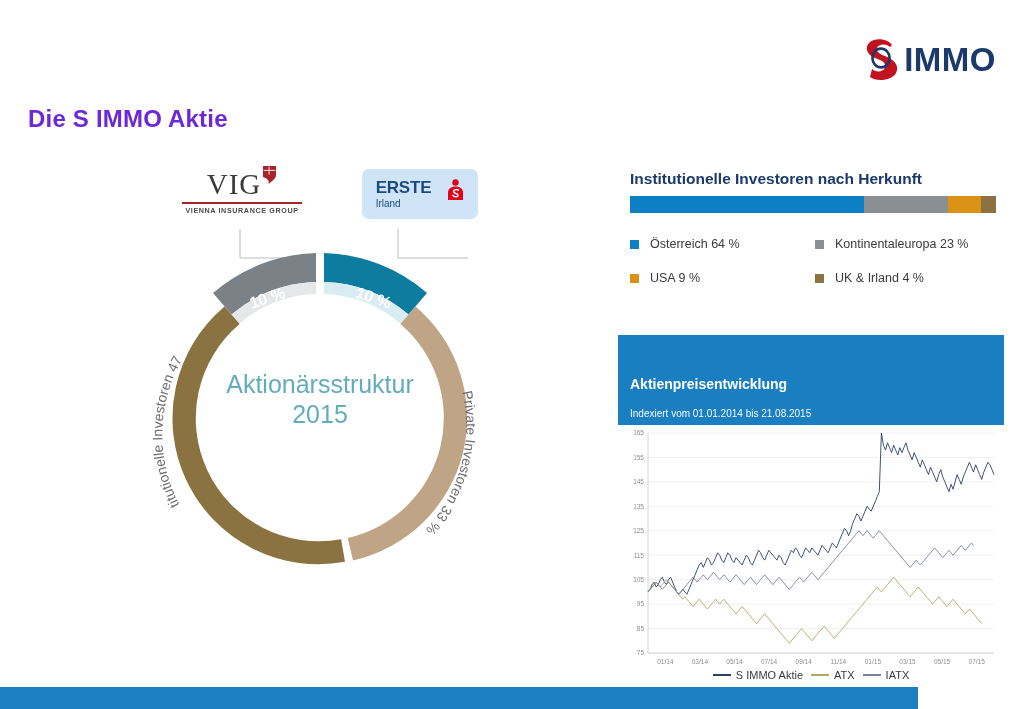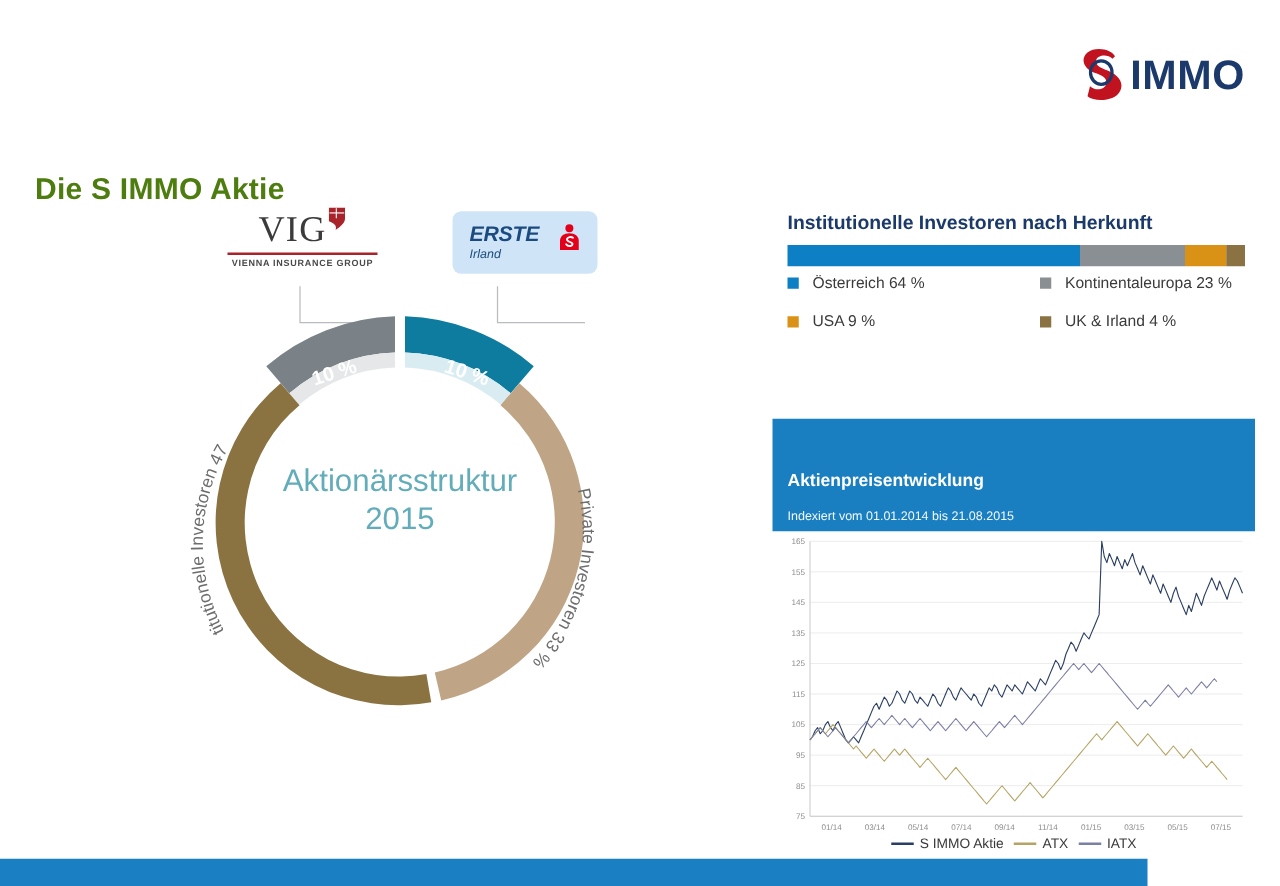--- a/index.html
+++ b/index.html
@@ -20,23 +20,22 @@
   #brand-logo .logo-s { display:block; }
   #brand-logo .logo-word {
     font-family:"Liberation Sans", sans-serif;
     font-size:33px; font-weight:700; color:#1b3a6b;
     letter-spacing:0.5px; line-height:1;
   }
 
   
   #page-title {
     position:absolute; left:28px; top:105px;
-    font-size:24px; font-weight:700; color:#4d7c0f;
+    font-size:24px; font-weight:700; color:#6d28d9;
     letter-spacing:0.2px;
-    margin-top:33px;
   }
 
   
   .vig-logo {
     position:absolute; left:178px; top:170px;
     width:128px; text-align:center;
   }
   .vig-main {
     font-family:"Liberation Serif", serif;
     font-size:29px; font-weight:400; color:#3b3b3b;
@@ -54,21 +53,21 @@
     font-size:7.2px; font-weight:700; color:#4a4a4a;
     letter-spacing:0.6px;
   }
 
   .erste-logo {
     position:absolute; left:362px; top:169px;
     width:116px; height:50px;
     background:#cfe5f7; border-radius:7px;
     display:flex; align-items:center; justify-content:center;
   }
-  .erste-inner { display:flex; align-items:flex-start; gap:16px;font-style:italic; }
+  .erste-inner { display:flex; align-items:flex-start; gap:16px; }
   .erste-text { line-height:1; }
   .erste-name {
     font-size:17px; font-weight:700; color:#1b4a80; letter-spacing:-0.2px;
   }
   .erste-group {
     font-size:10px; font-weight:400; color:#1b4a80; margin-top:3px;
   }
 
   .connector { position:absolute; stroke:#b9bcbe; stroke-width:1; fill:none; }
 
@@ -84,22 +83,22 @@
   .curve-label { font-size:14px; fill:#6d6d6d; }
 
   
   #origin-panel { position:absolute; left:630px; top:170px; width:366px; }
   #origin-title {
     font-size:15.5px; font-weight:700; color:#1b3a6b; margin-bottom:8px;
   }
   #origin-bar { display:flex; height:17px; width:100%; }
   #origin-bar > div { height:100%; }
   #origin-legend {
-    margin-top:6px; display:grid;
-    grid-template-columns:185px 1fr; row-gap:20px;gap:17px;
+    margin-top:24px; display:grid;
+    grid-template-columns:185px 1fr; row-gap:20px;
   }
   .legend-item { display:flex; align-items:center; }
   .legend-swatch { width:9px; height:9px; margin-right:11px; flex:none; }
   .legend-text { font-size:12.5px; color:#3a3a3a; }
 
   
   #stock-panel {
     position:absolute; left:618px; top:335px; width:386px; height:310px;
     background:#ffffff;
   }

